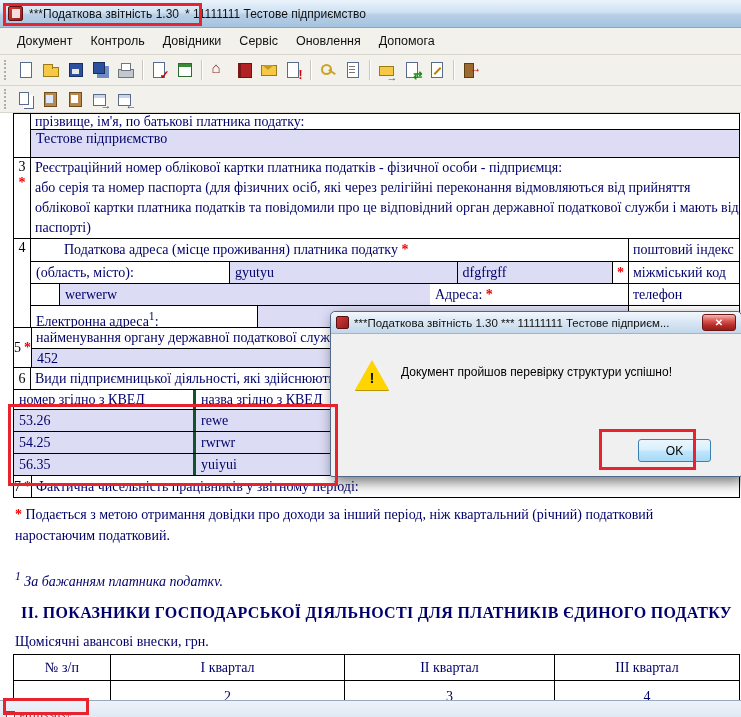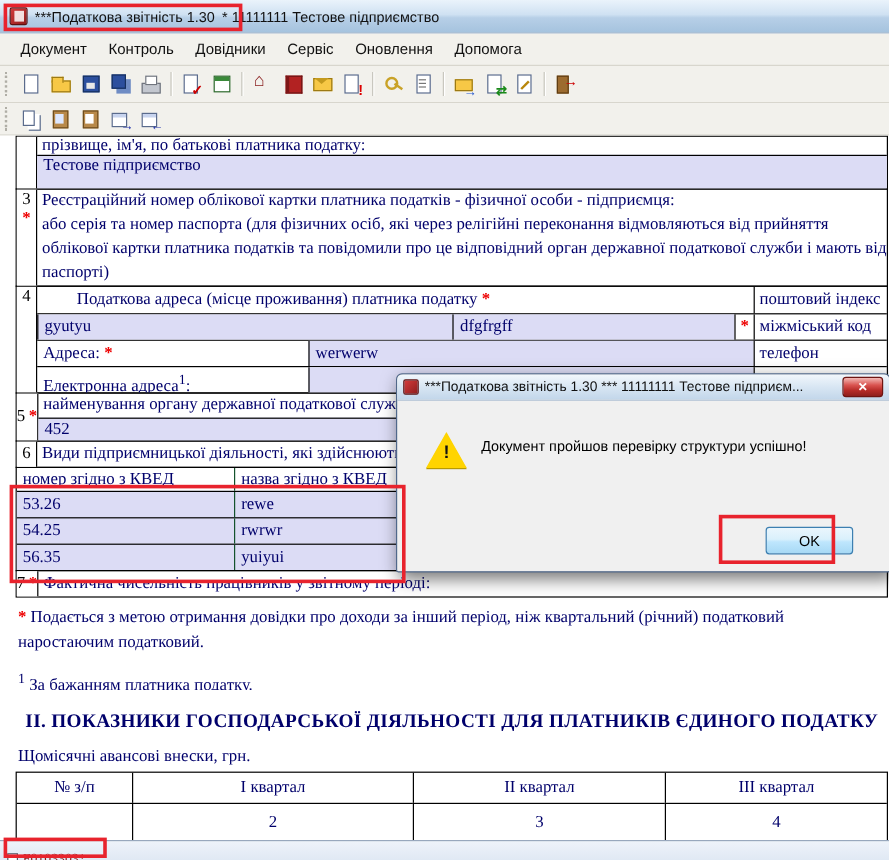--- a/index.html
+++ b/index.html
@@ -85,23 +85,23 @@
   .cell { padding:0 5px; white-space:nowrap; overflow:hidden; }
   .lblcol { flex:0 0 198px; }
   .fld { background:#dcdcf5; border-left:1px solid #000; }
   .f1 { flex:1.5; } .f2 { flex:1; }
   .starcell { flex:0 0 16px; border-left:1px solid #000; text-align:center; padding:0; }
   .rcol { flex:0 0 111px; border-left:1px solid #000; padding:0 4px; white-space:nowrap; overflow:hidden; }
   .grow { flex:1;margin-left:28px; }
   .kved { width:727px; border:1px solid #000; }
   .kvr { display:flex; height:19px; line-height:19px; }
   .kvr.data { height:22px; line-height:22px; border-top:1px solid #000; background:#dcdcf5; }
-  .kc1 { flex:0 0 182px; border-right:1px solid #14532d; padding:0 5px; overflow:hidden; }
+  .kc1 { flex:0 0 182px; border-right:3px solid #14532d; padding:0 5px; overflow:hidden; }
   .kc2 { flex:1; padding:0 5px; overflow:hidden; }
-  .fn1a { margin-top:7px; } .fn1b { margin-top:2px; } .fn2 { margin-top:11px; }
+  .fn1a { margin-top:7px; } .fn1b { margin-top:2px; } .fn2 { margin-top:22px;font-style:italic; }
   .fnline { padding-left:2px; white-space:nowrap; overflow:hidden; height:19px; line-height:19px; }
   .h2title { margin-top:16px; height:22px; line-height:22px; text-align:center; font-weight:bold;
     font-size:16px; letter-spacing:.3px; white-space:nowrap; overflow:hidden; width:727px; }
   .monthly { margin-top:8px; height:20px; line-height:20px; padding-left:2px; }
   .qt { margin-top:2px; width:727px; border:1px solid #000; }
   .qtr { display:flex; }
   .qtc { border-left:1px solid #000; text-align:center; overflow:hidden; }
   .qtc:first-child { border-left:none; }
   .qth { height:25px; line-height:25px;text-align:center; }
   .qtn { height:36px; line-height:32px; border-top:1px solid #000; }
@@ -272,31 +272,32 @@
       </div>
       <div class="content">
         <div class="g4r">
           <div class="cell grow">
             <span>Податкова адреса (місце проживання) платника податку</span>
             <span class="mark">*</span>
           </div>
           <div class="rcol">поштовий індекс</div>
         </div>
         <div class="g4r">
+          <div class="cell lblcol">(область, місто):</div>
           <div class="cell fld f1">gyutyu</div>
           <div class="cell fld f2">dfgfrgff</div>
           <div class="cell starcell mark">*</div>
           <div class="rcol">міжміський код</div>
         </div>
         <div class="g4r">
+          <div class="cell fld grow">werwerw</div>
           <div class="cell lblcol">
             <span>Адреса:</span>
             <span class="mark">*</span>
           </div>
-          <div class="cell fld grow">werwerw</div>
           <div class="rcol">телефон</div>
         </div>
         <div class="g4r">
           <div class="cell lblcol">
             <span>Електронна адреса</span><sup>1</sup><span>:</span>
           </div>
           <div class="cell fld grow"></div>
           <div class="rcol"></div>
         </div>
       </div>

